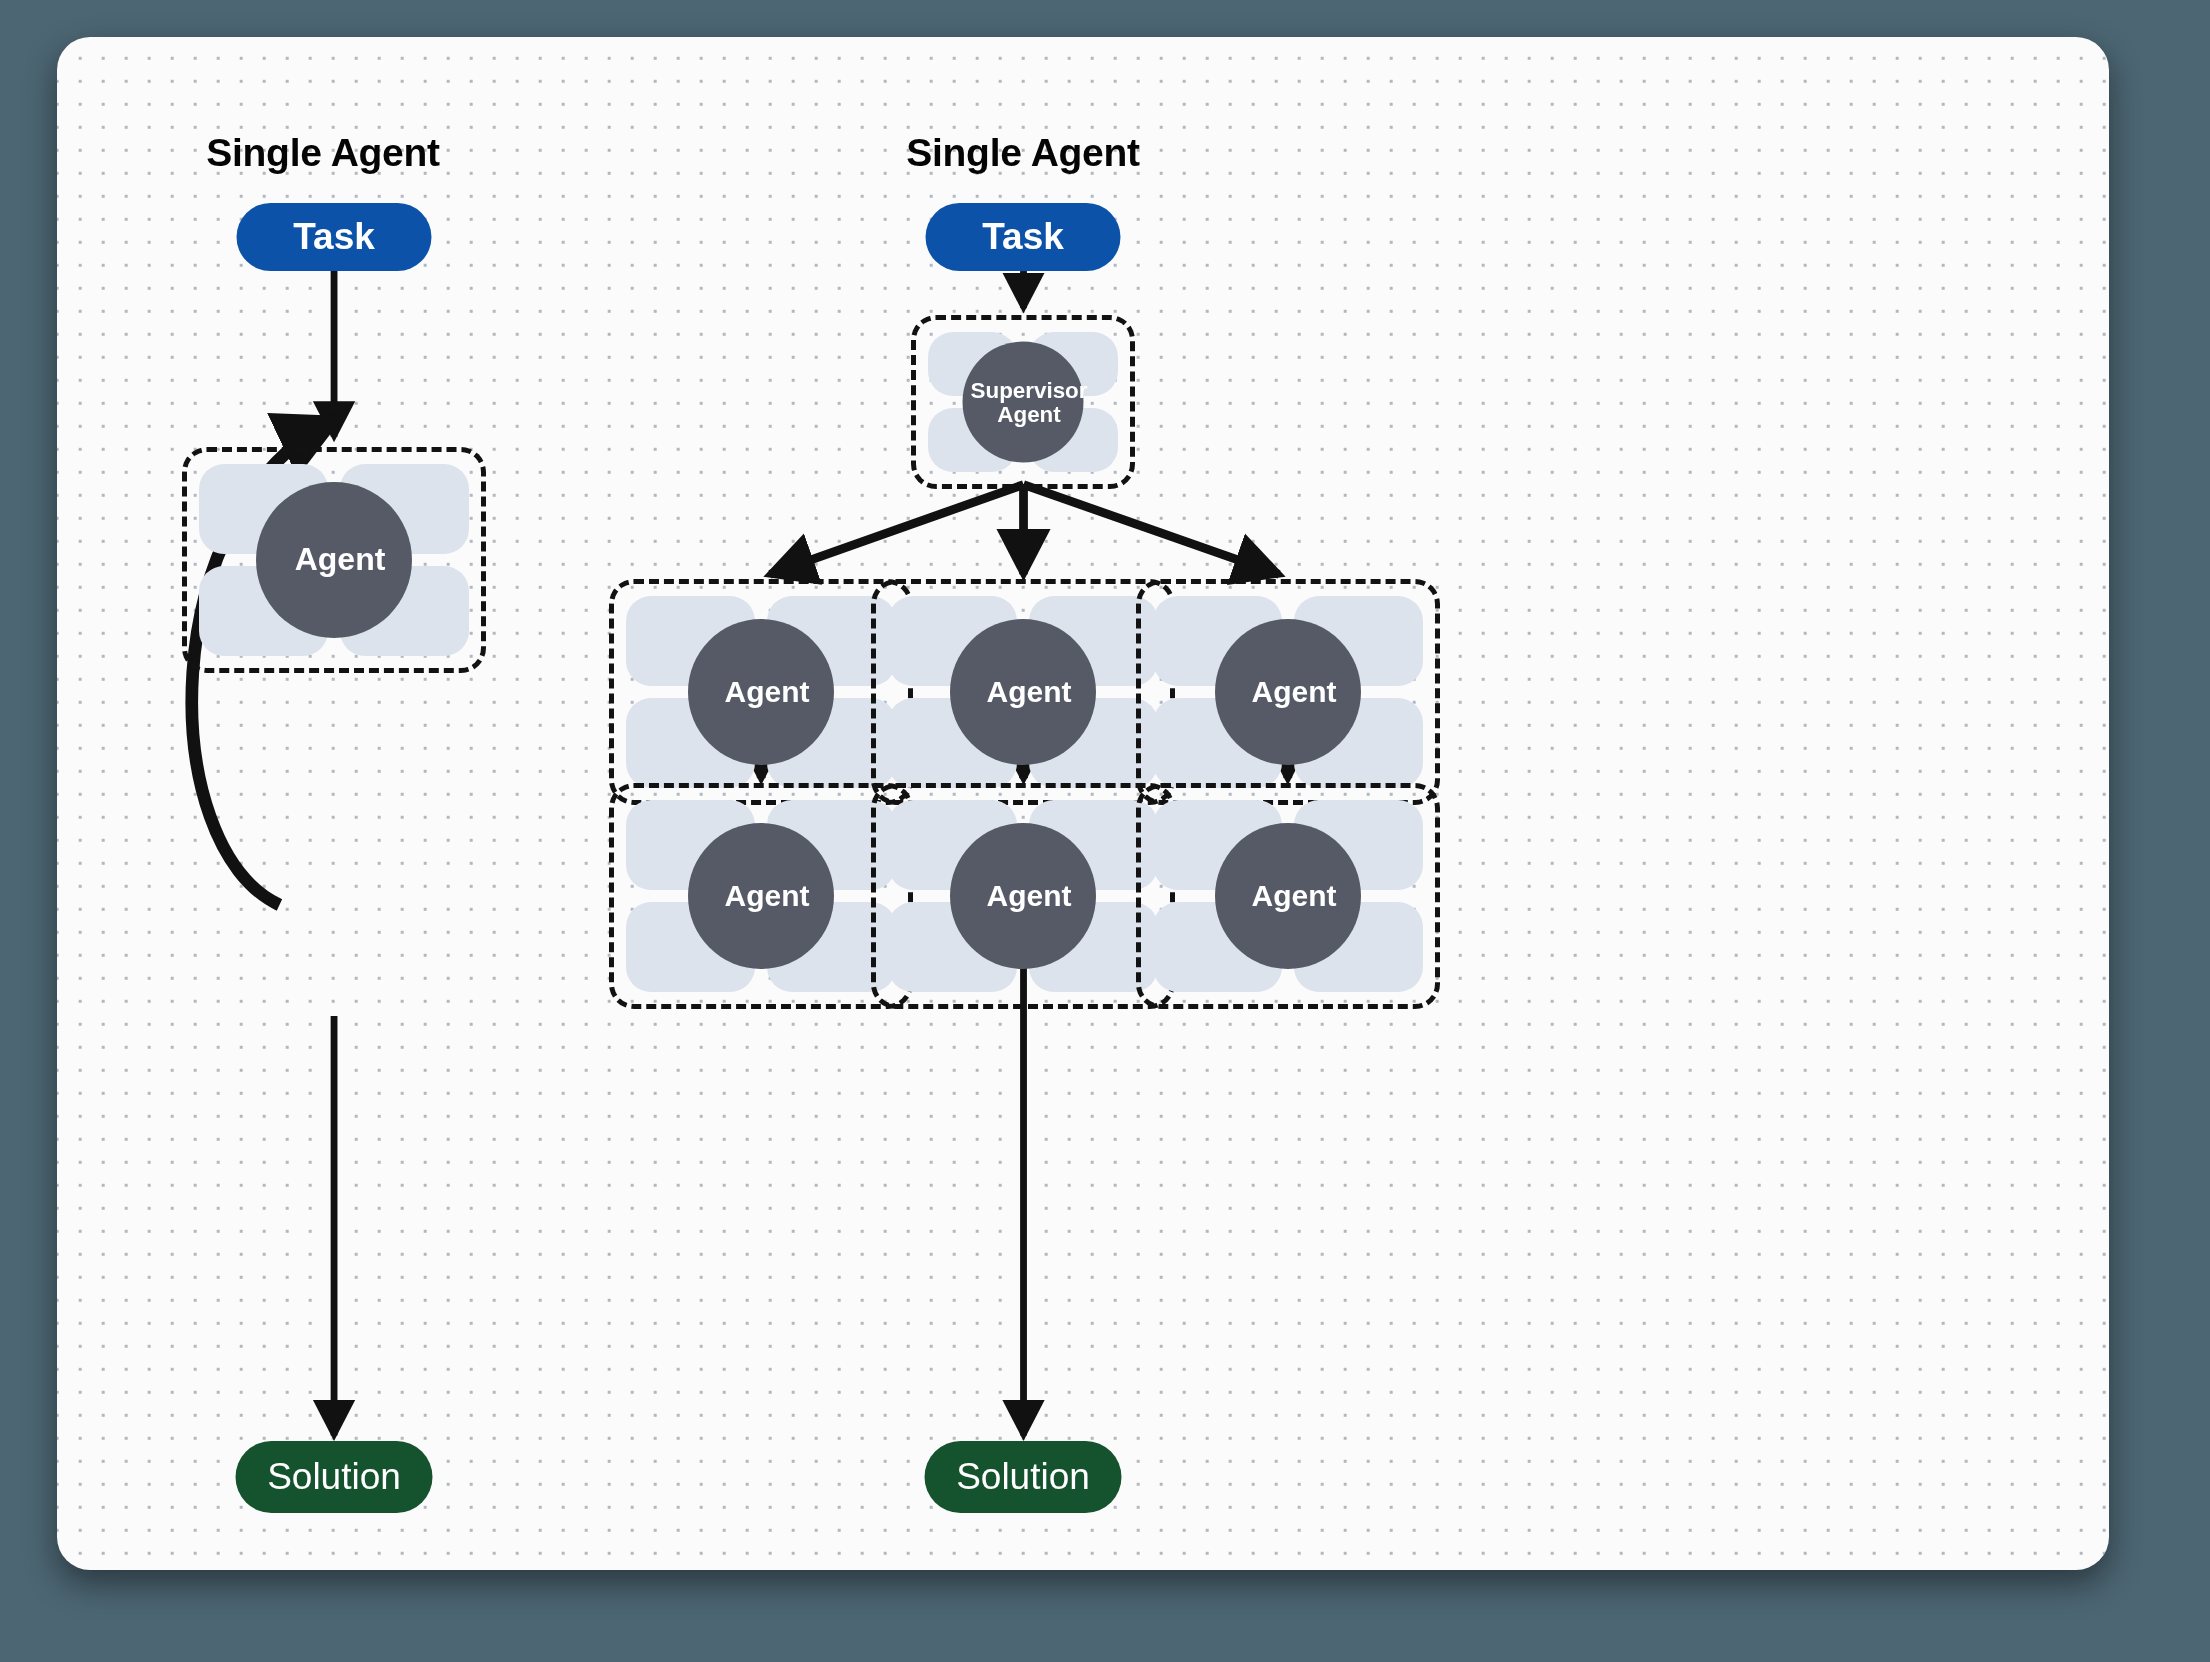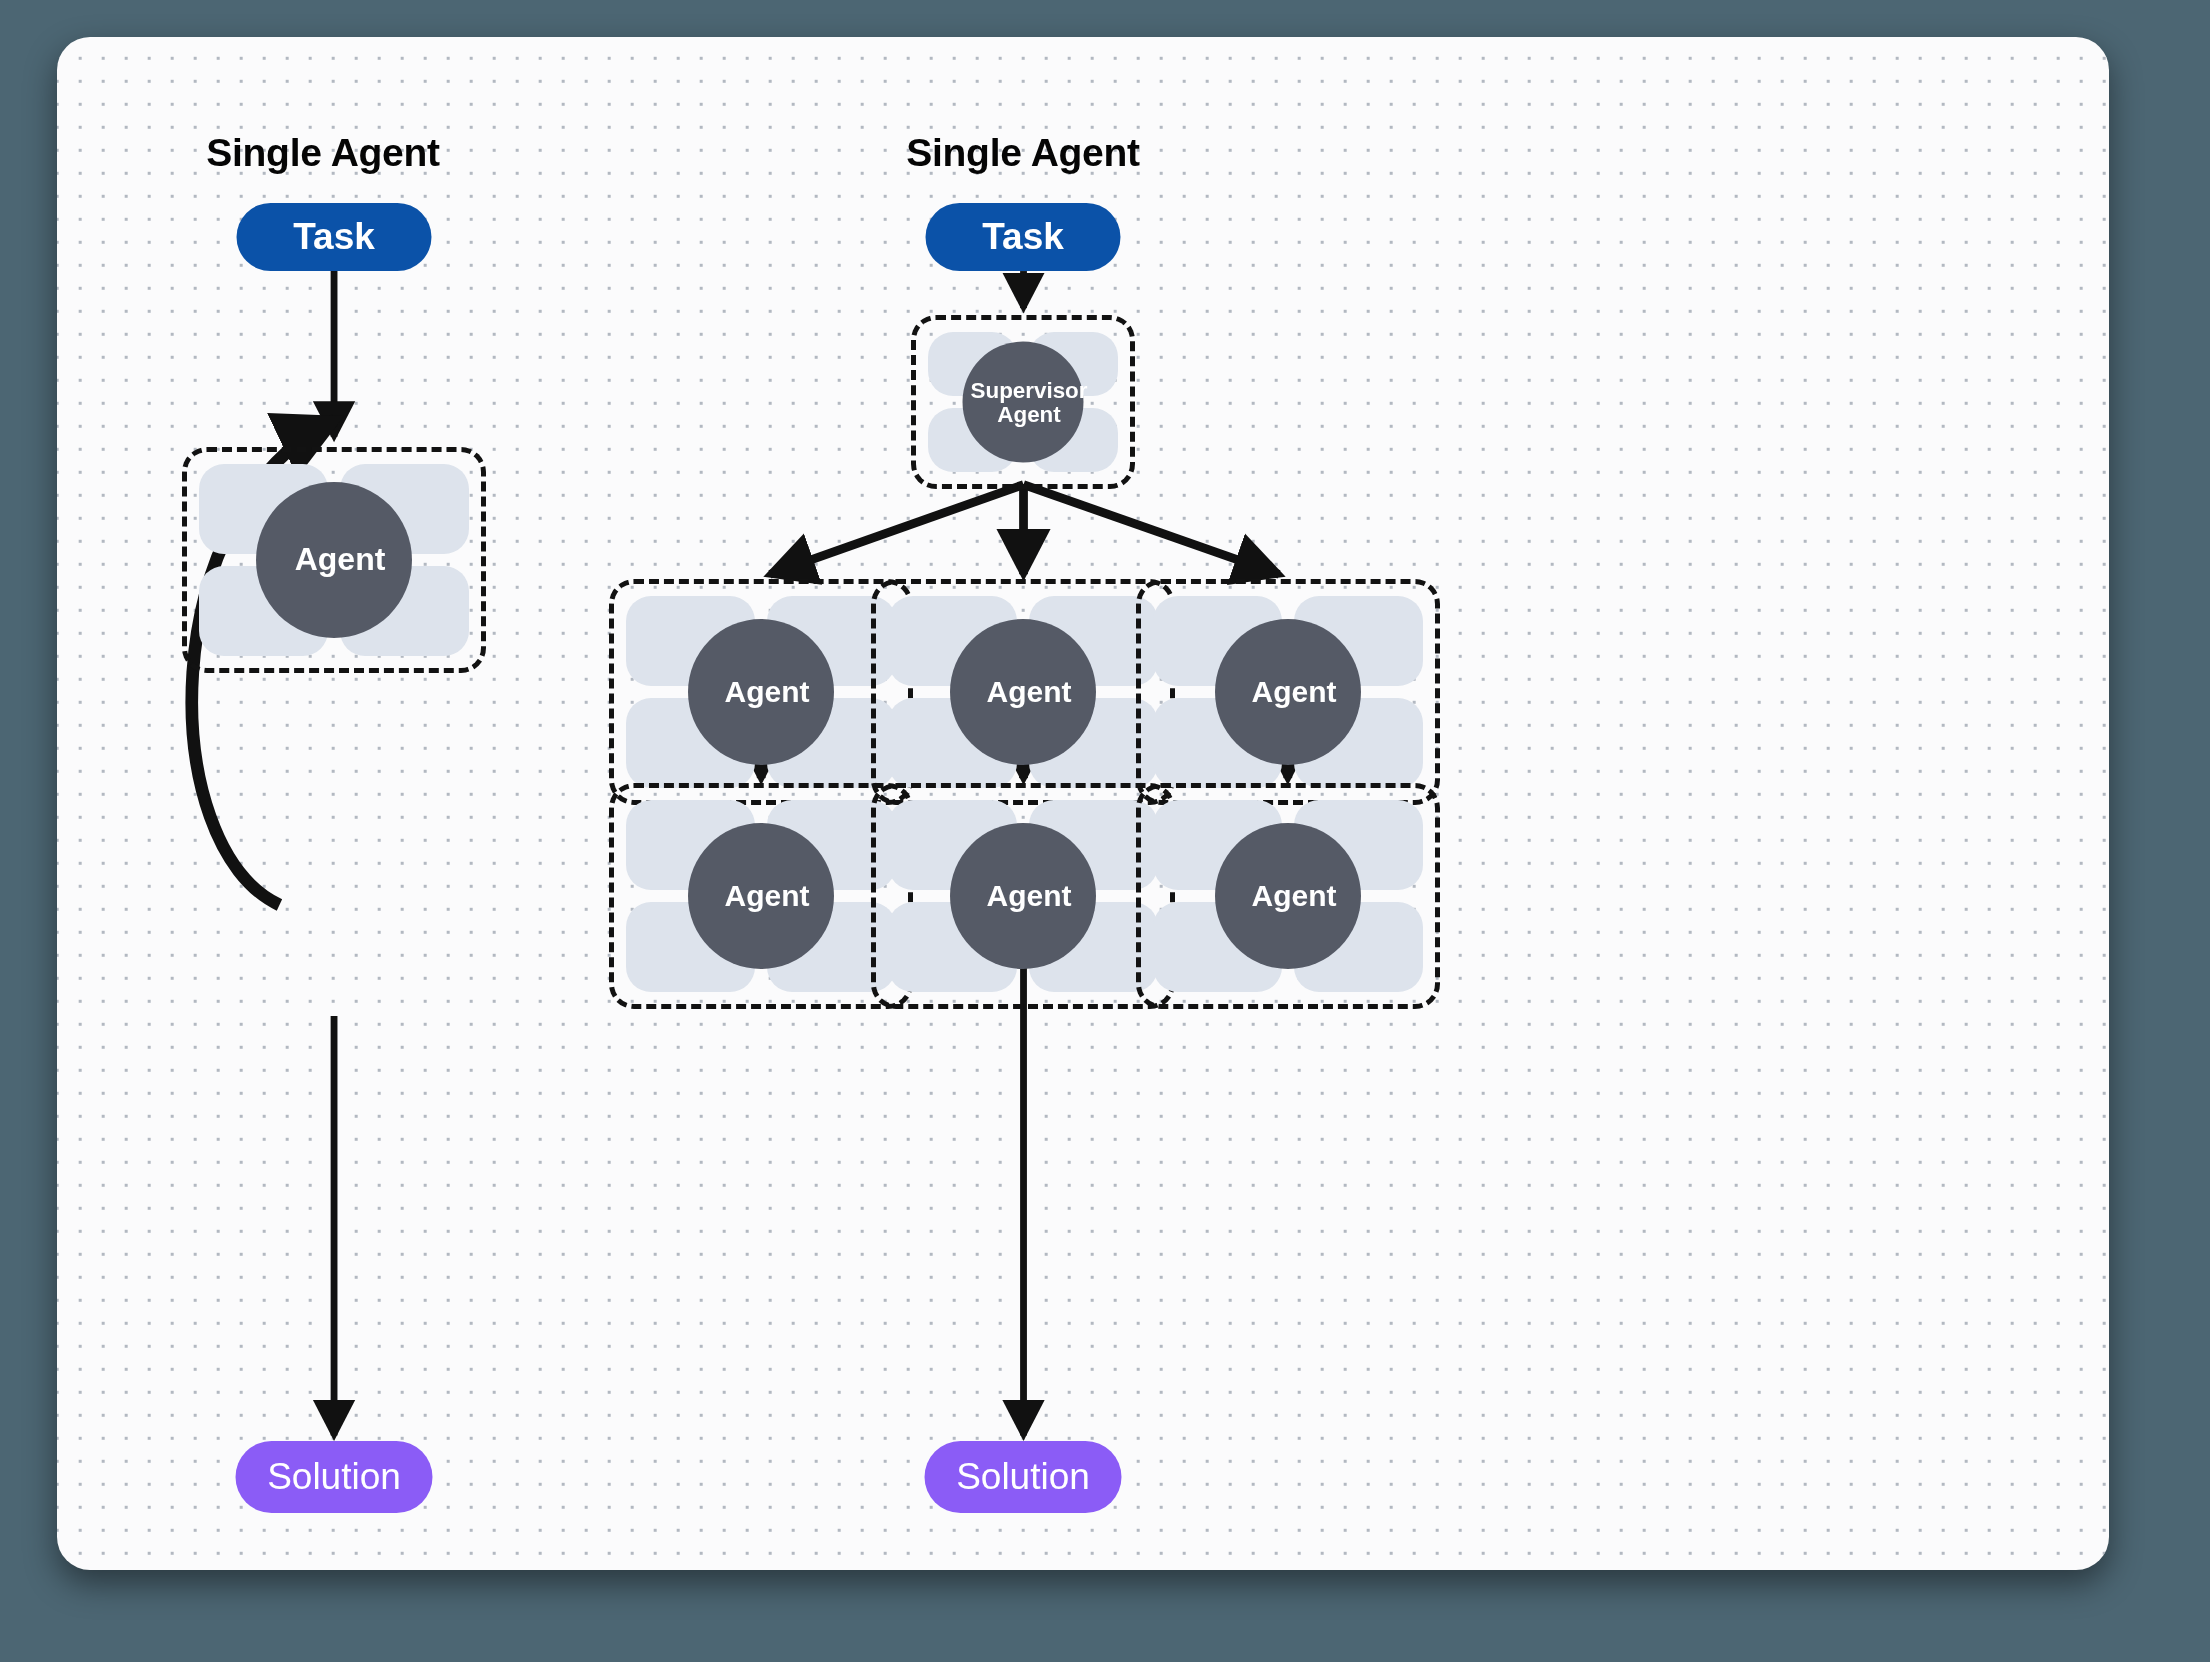--- a/index.html
+++ b/index.html
@@ -65,21 +65,21 @@
     display: flex;
     align-items: center;
     justify-content: center;
     border-radius: 974px;
     color: #ffffff;
     font-size: 37px;
     transform: translateX(-50%);
     box-sizing: border-box;
   }
   .pill-task   { background: #0B52A8; font-weight: bold; }
-  .pill-sol    { background: #8b5cf6; }
+  .pill-sol    { background: #14532d; }
 
   
   .agent-group {
     position: absolute;
     box-sizing: border-box;
     border: 5.9px dashed #121212;
     border-radius: 25px;
     transform: translateX(-50%);
   }
   .tiles {

